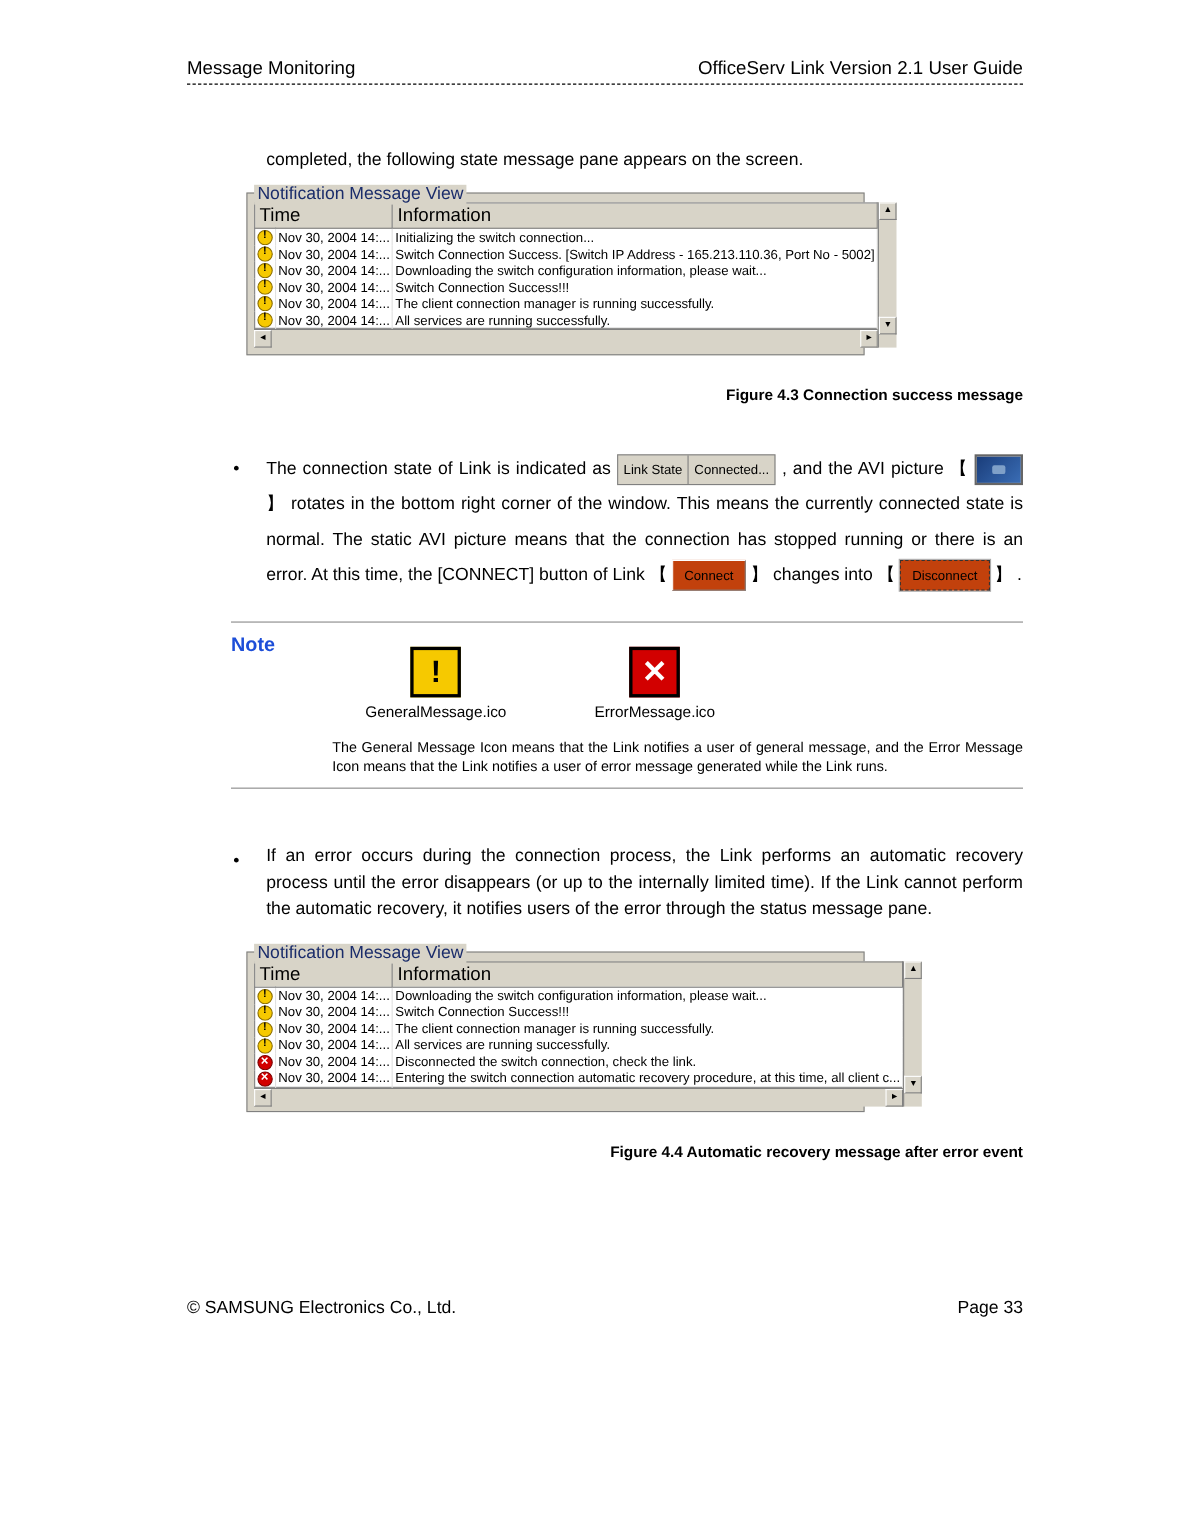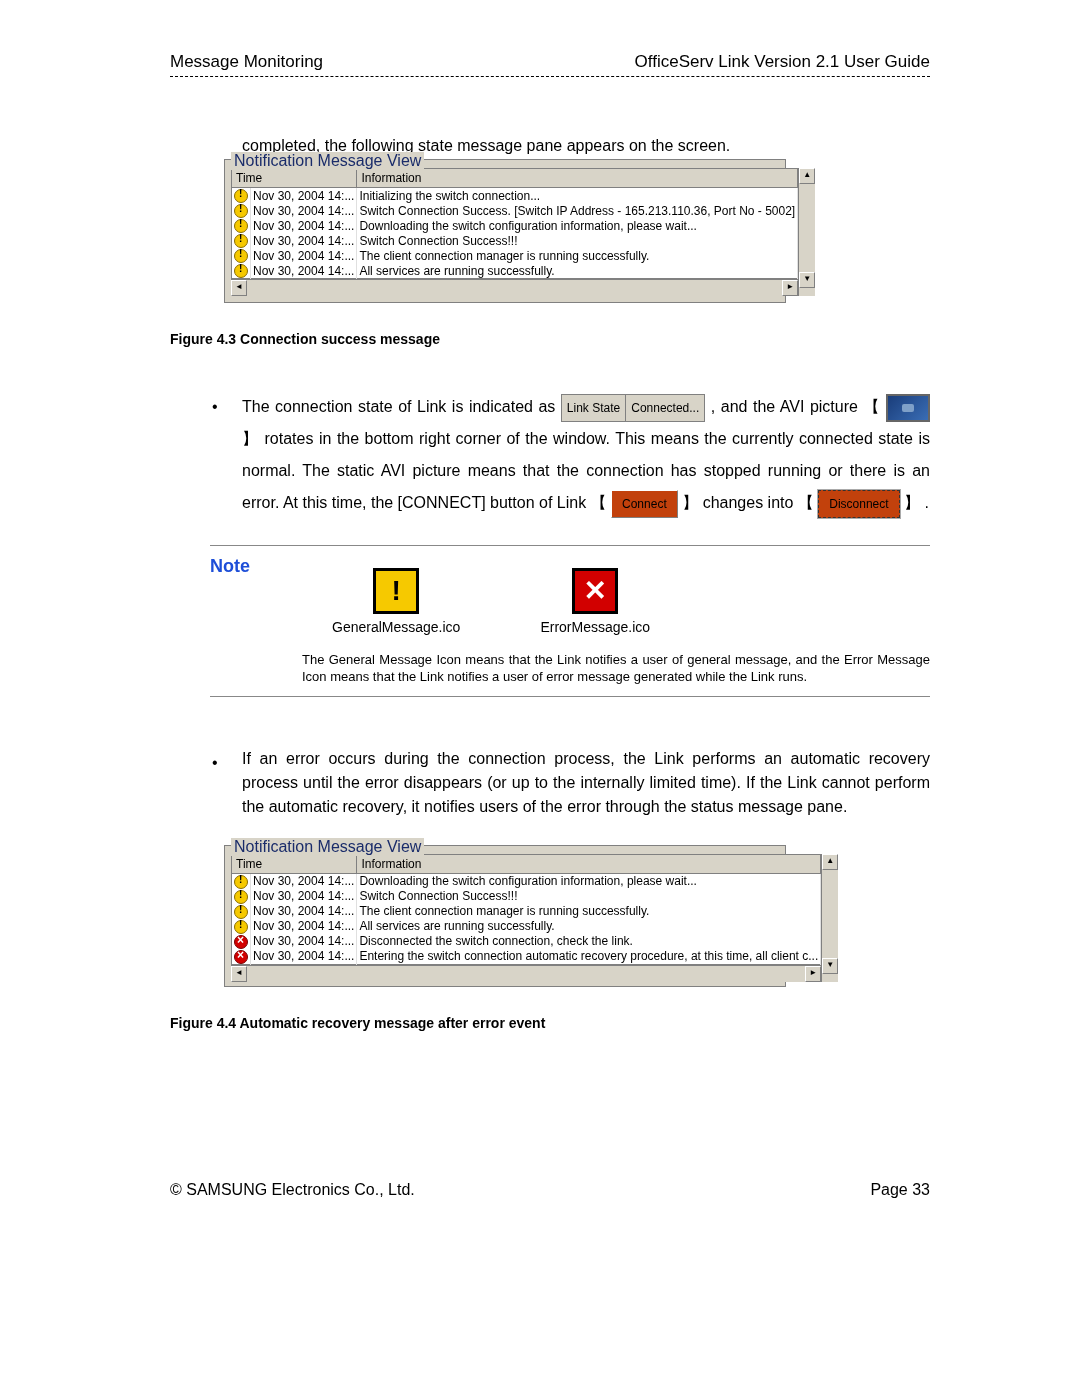--- a/index.html
+++ b/index.html
@@ -21,21 +21,21 @@
     font-size: 17px;
     padding-bottom: 4px;
   }
   .hdr-border {
     border-bottom: 1px dashed #000;
     margin-bottom: 60px;
   }
   .intro {
     font-size: 16px;
     margin-left: 72px;
-    margin-bottom: 4px;
+    margin-bottom: 20px;
   }
   .nmv-box {
     margin-left: 54px;
     width: 562px;
     border: 1px solid #808080;
     background: #d8d4c8;
     position: relative;
     padding: 8px 6px 6px 6px;
     box-sizing: border-box;
   }
@@ -54,21 +54,21 @@
     background: #fff;
     font-size: 12px;
     border-collapse: collapse;
   }
   .nmv-table th {
     background: #d8d4c8;
     text-align: left;
     font-weight: normal;
     border: 1px solid #808080;
     padding: 1px 4px;
-    font-size: 12px;
+    font-size: 17px;
     height: 16px;
   }
   .nmv-table td {
     border-right: 1px solid #e0e0e0;
     padding: 0 2px;
     white-space: nowrap;
     font-size: 12px;
     height: 15px;
     overflow: hidden;
   }
@@ -137,21 +137,21 @@
     background: #d8d4c8;
     border-top: 1px solid #808080;
   }
   .hscroll .scroll-btn {
     width: 14px;
   }
   .hscroll-track {
     flex: 1;
   }
   .figure-caption {
-    text-align: left;
+    text-align: right;
     font-size: 14px;
     font-weight: bold;
     margin: 28px 0 44px 0;
   }
   .body-text {
     font-size: 16px;
     line-height: 2.0;
     margin-left: 72px;
     text-align: justify;
   }

